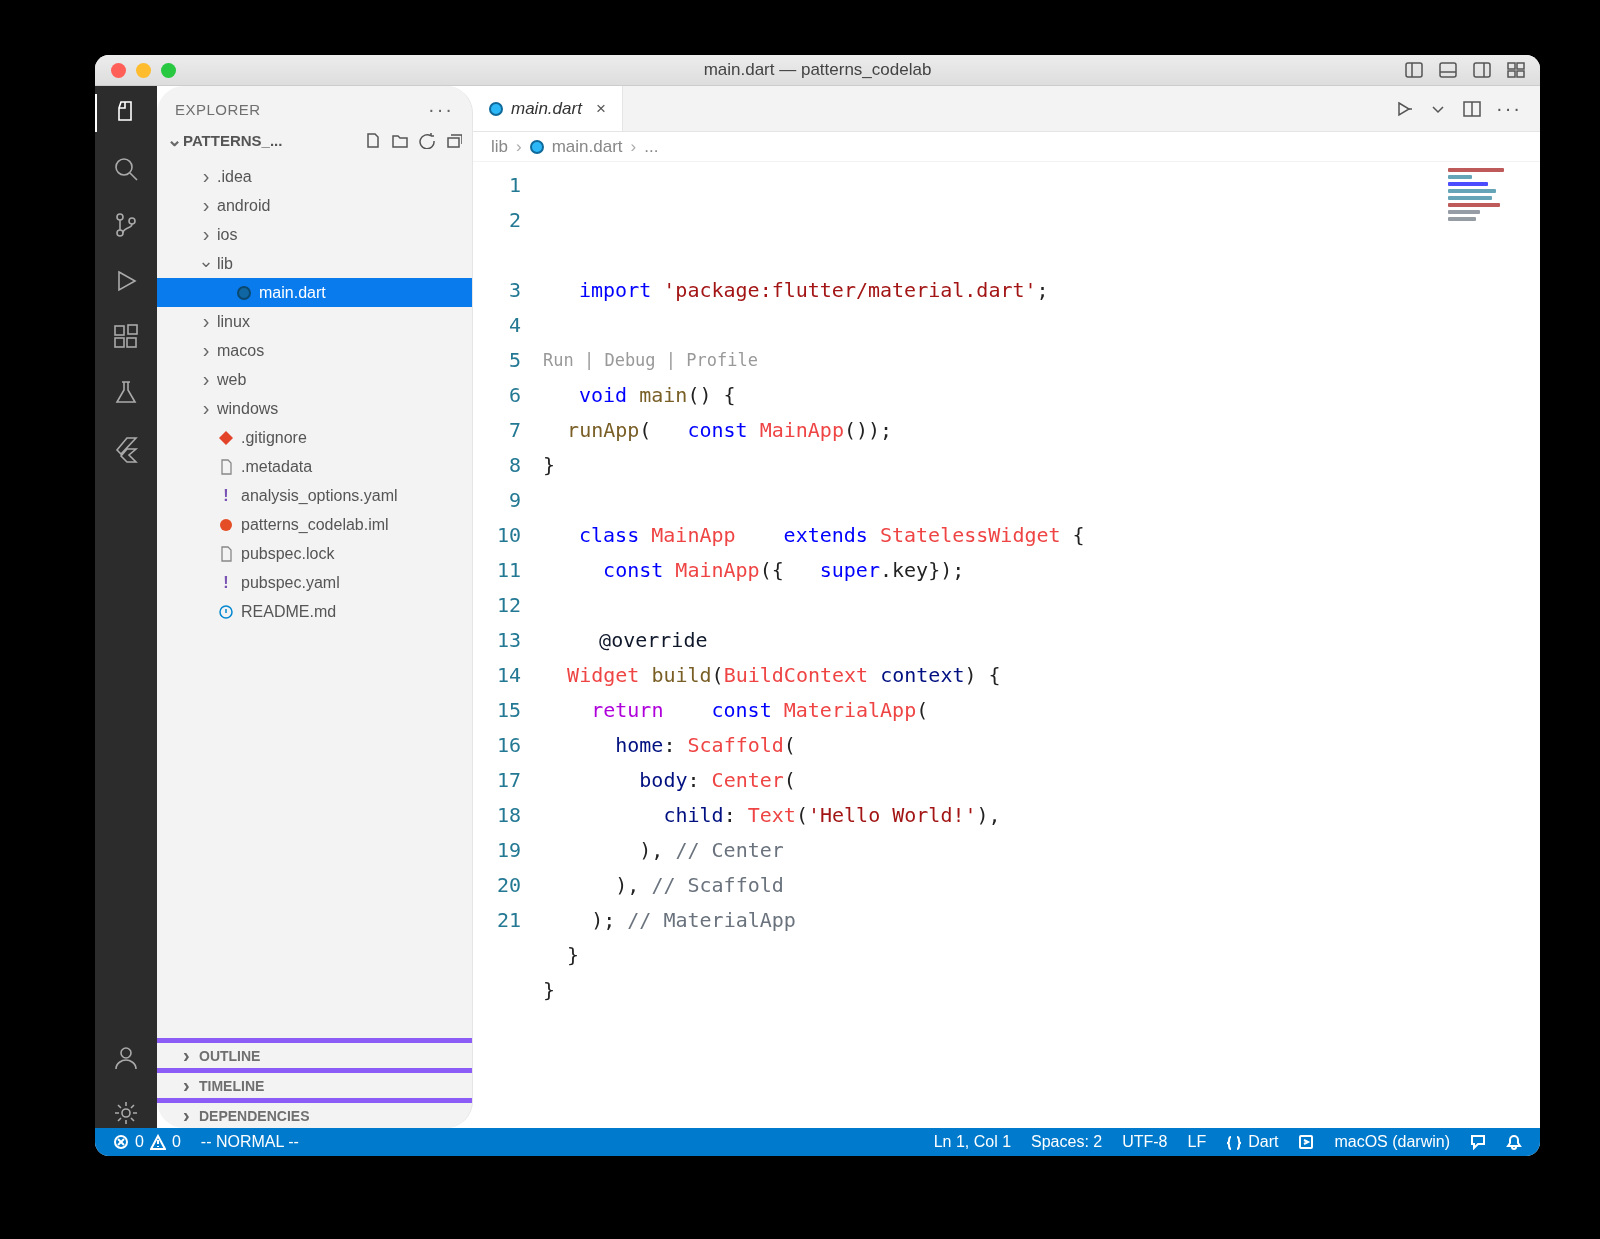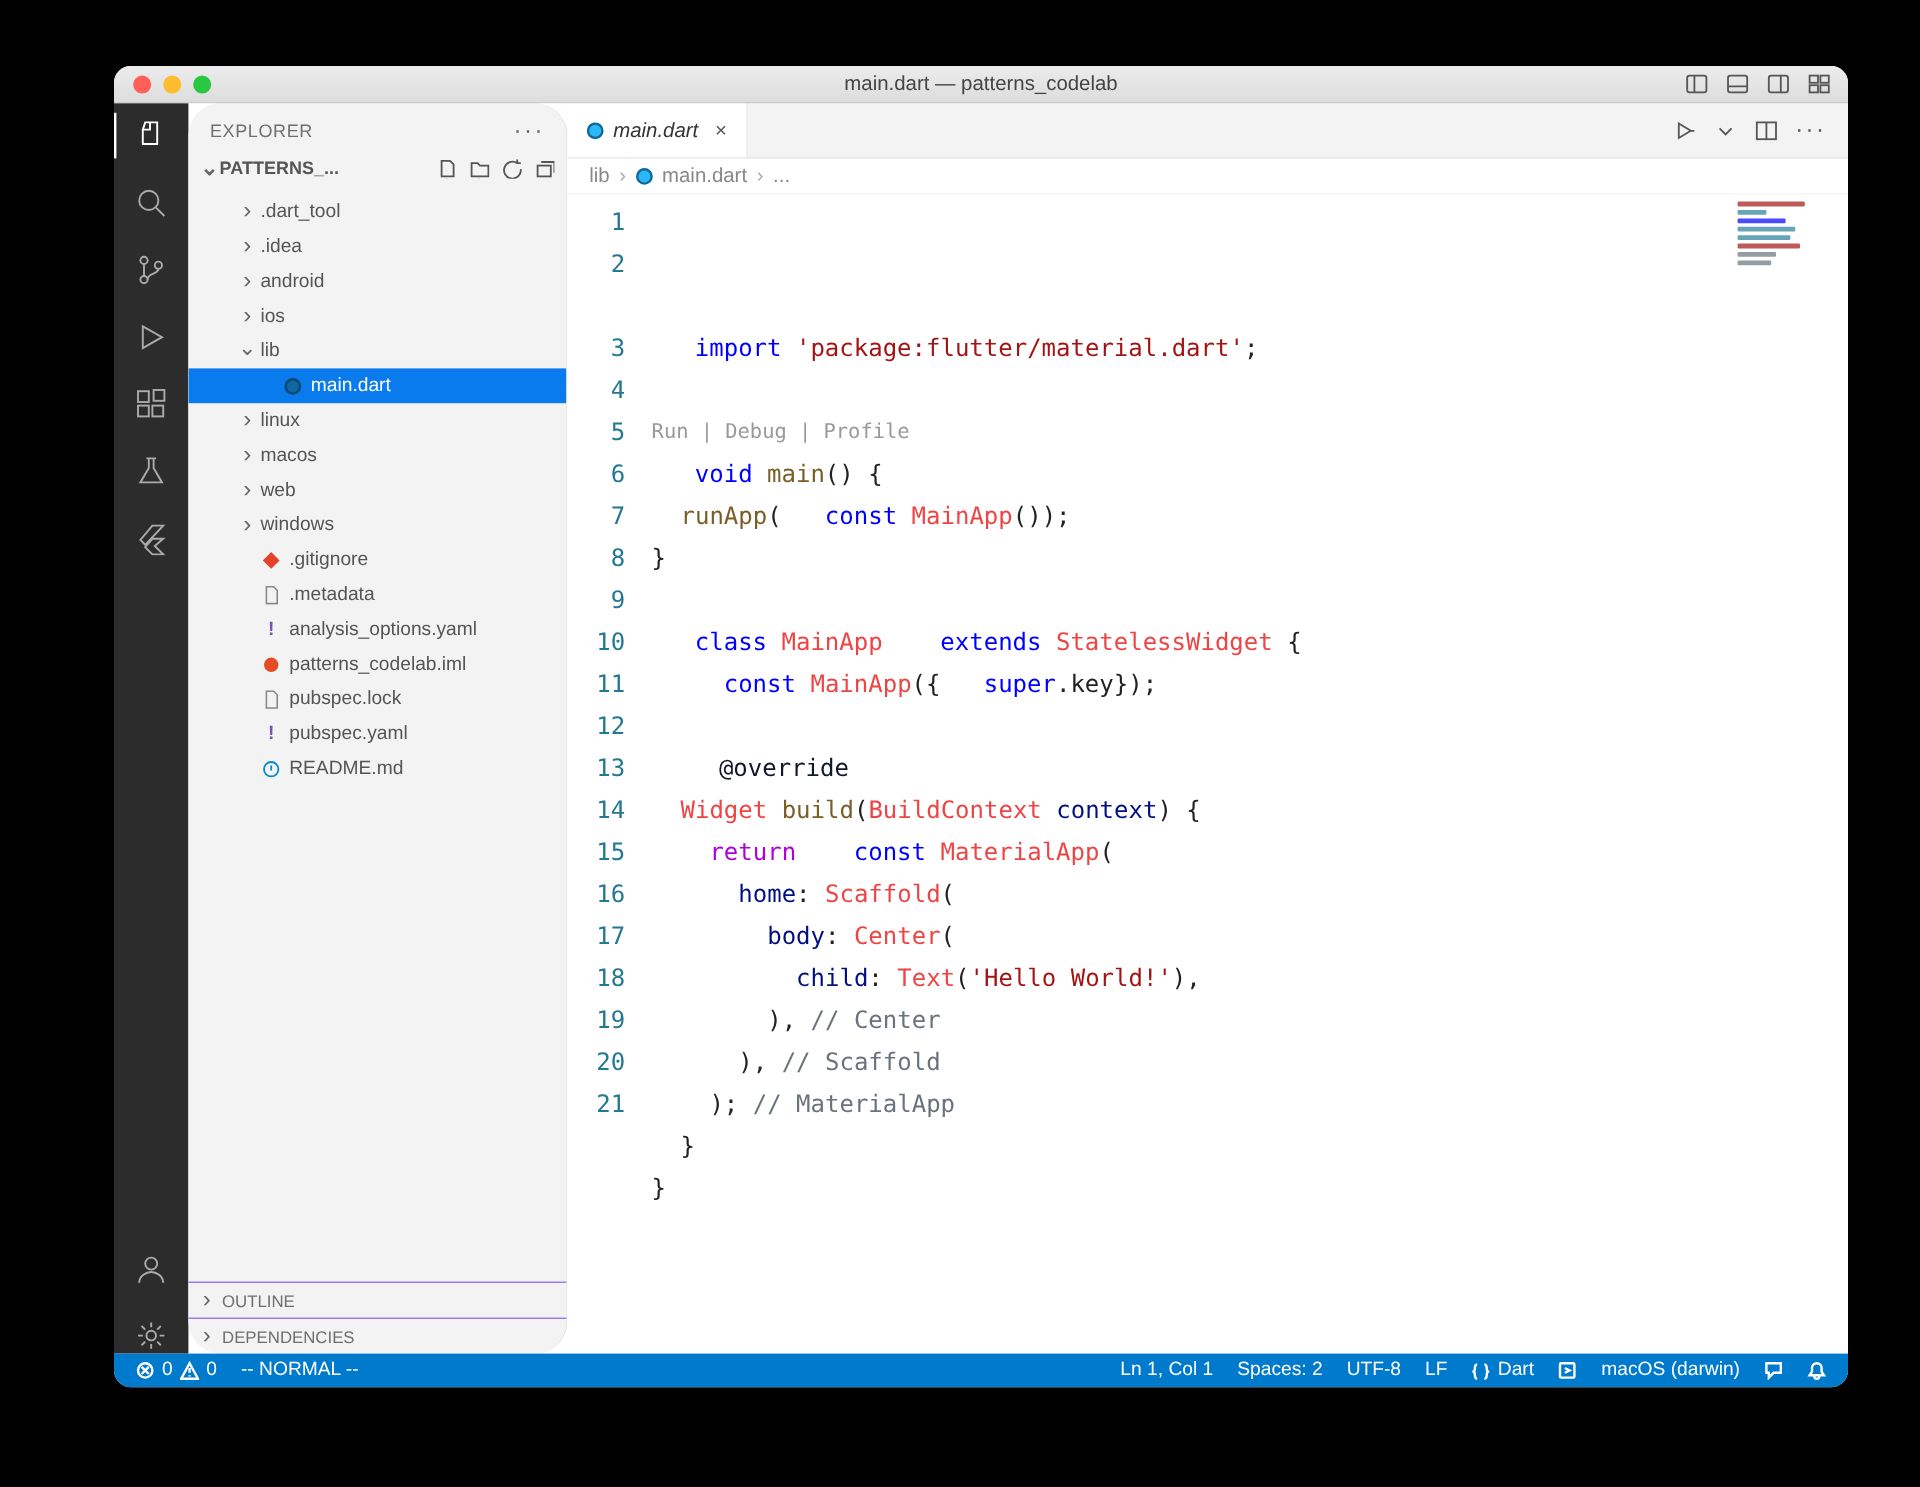--- a/index.html
+++ b/index.html
@@ -41,21 +41,21 @@
   .proj-row .chev { width:16px; display:inline-block; }
   .proj-actions { margin-left:auto; display:flex; gap:10px; }
   .proj-actions svg { width:17px; height:17px; stroke:#555; fill:none; stroke-width:1.5; }
   .tree { flex:1; overflow:auto; }
   .tree-row { display:flex; align-items:center; height:29px; padding-left:16px; cursor:pointer; white-space:nowrap; }
   .tree-row.selected { background:#0a7bec; color:#fff; }
   .tree-row .chev { width:14px; height:14px; margin-right:4px; display:inline-flex; align-items:center; justify-content:center; color:#666; }
   .tree-row.selected .chev { color:#fff; }
   .tree-icon { width:18px; height:18px; margin-right:6px; display:inline-flex; align-items:center; justify-content:center; }
   .tree-icon svg{ width:16px; height:16px; } .depth-2{padding-left:42px;} .depth-3{padding-left:60px;}
-  .panel-section { height:30px; display:flex; align-items:center; padding-left:12px; font-weight:400; font-size:14px; color:#6f6f6f; border-top:1px solid #8b5cf6; cursor:pointer; }
+  .panel-section { height:30px; display:flex; align-items:center; padding-left:26px; font-weight:700; font-size:14px; color:#6f6f6f; border-top:5px solid #8b5cf6; cursor:pointer; }
   .panel-section .chev { width:16px; }
 
   
   .editor { flex:1; display:flex; flex-direction:column; background:#fff; min-width:0; }
   .tabs { height:46px; display:flex; align-items:stretch; background:#f3f3f3; border-bottom:1px solid #e5e5e5; }
   .tab { display:flex; align-items:center; gap:8px; padding:0 16px; background:#fff; border-right:1px solid #e5e5e5; font-style:italic; color:#333; font-size:17px; cursor:pointer; }
   .tab .close { font-style:normal; color:#555; font-size:17px; cursor:pointer; margin-left:6px; }
   .tabs-spacer { flex:1; }
   .tab-actions { display:flex; align-items:center; gap:14px; padding-right:18px; color:#555; }
   .tab-actions svg { width:20px; height:20px; stroke:currentColor; fill:none; stroke-width:1.5; }
@@ -201,24 +201,20 @@
             </svg>
           <svg>
               <rect x="3" y="6" width="11" height="9"></rect>
               <path d="M6 3h11v9"></path>
             </svg>
         </span>
       </div>
       <div class="tree" id="tree">
           <div class="tree-row depth-2">
             <span class="chev chev-r"></span>
-            <span>.dart_tool</span>
-          </div>
-          <div class="tree-row depth-2">
-            <span class="chev chev-r"></span>
             <span>.idea</span>
           </div>
           <div class="tree-row depth-2">
             <span class="chev chev-r"></span>
             <span>android</span>
           </div>
           <div class="tree-row depth-2">
             <span class="chev chev-r"></span>
             <span>ios</span>
           </div>
@@ -306,20 +302,24 @@
                 <circle cx="8" cy="8" r="6"></circle>
                 <path d="M8 5v4M8 11h0"></path>
               </svg>
             </span>
             <span>README.md</span>
           </div>
         </div>
       <div class="panel-section">
           <span class="chev chev-r"></span>
           <span>OUTLINE</span>
+        </div>
+      <div class="panel-section">
+          <span class="chev chev-r"></span>
+          <span>TIMELINE</span>
         </div>
       <div class="panel-section">
           <span class="chev chev-r"></span>
           <span>DEPENDENCIES</span>
         </div>
     </div>
 
     <div class="editor">
       <div class="tabs">
         <div class="tab">

